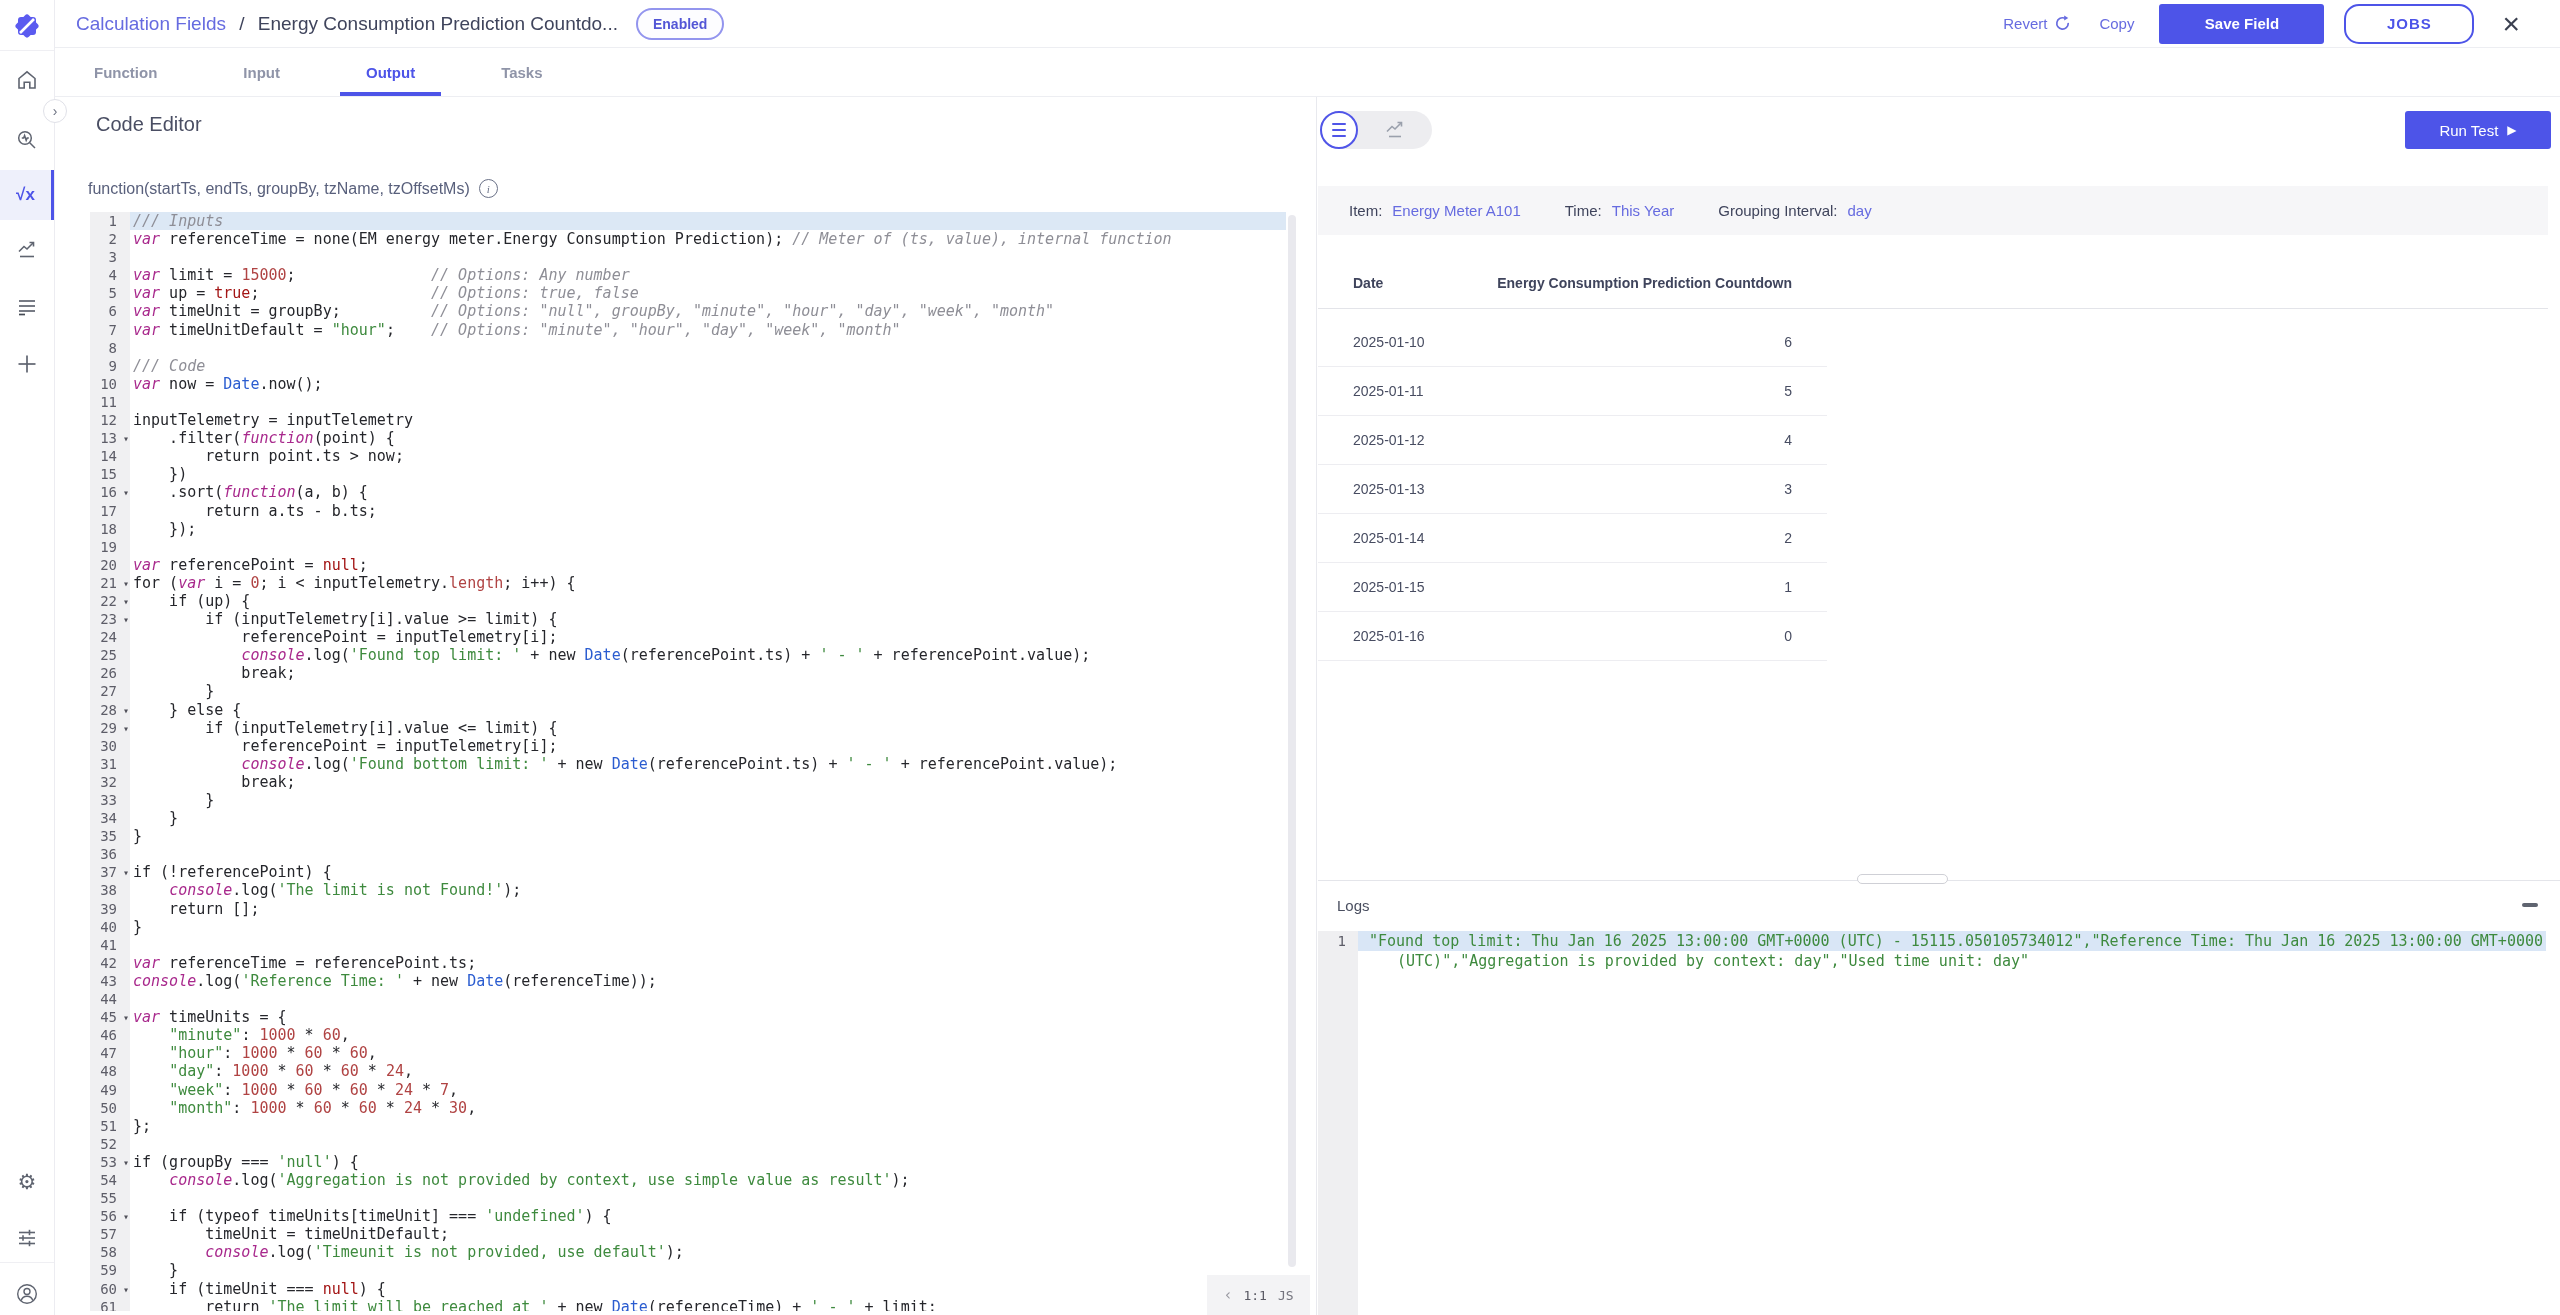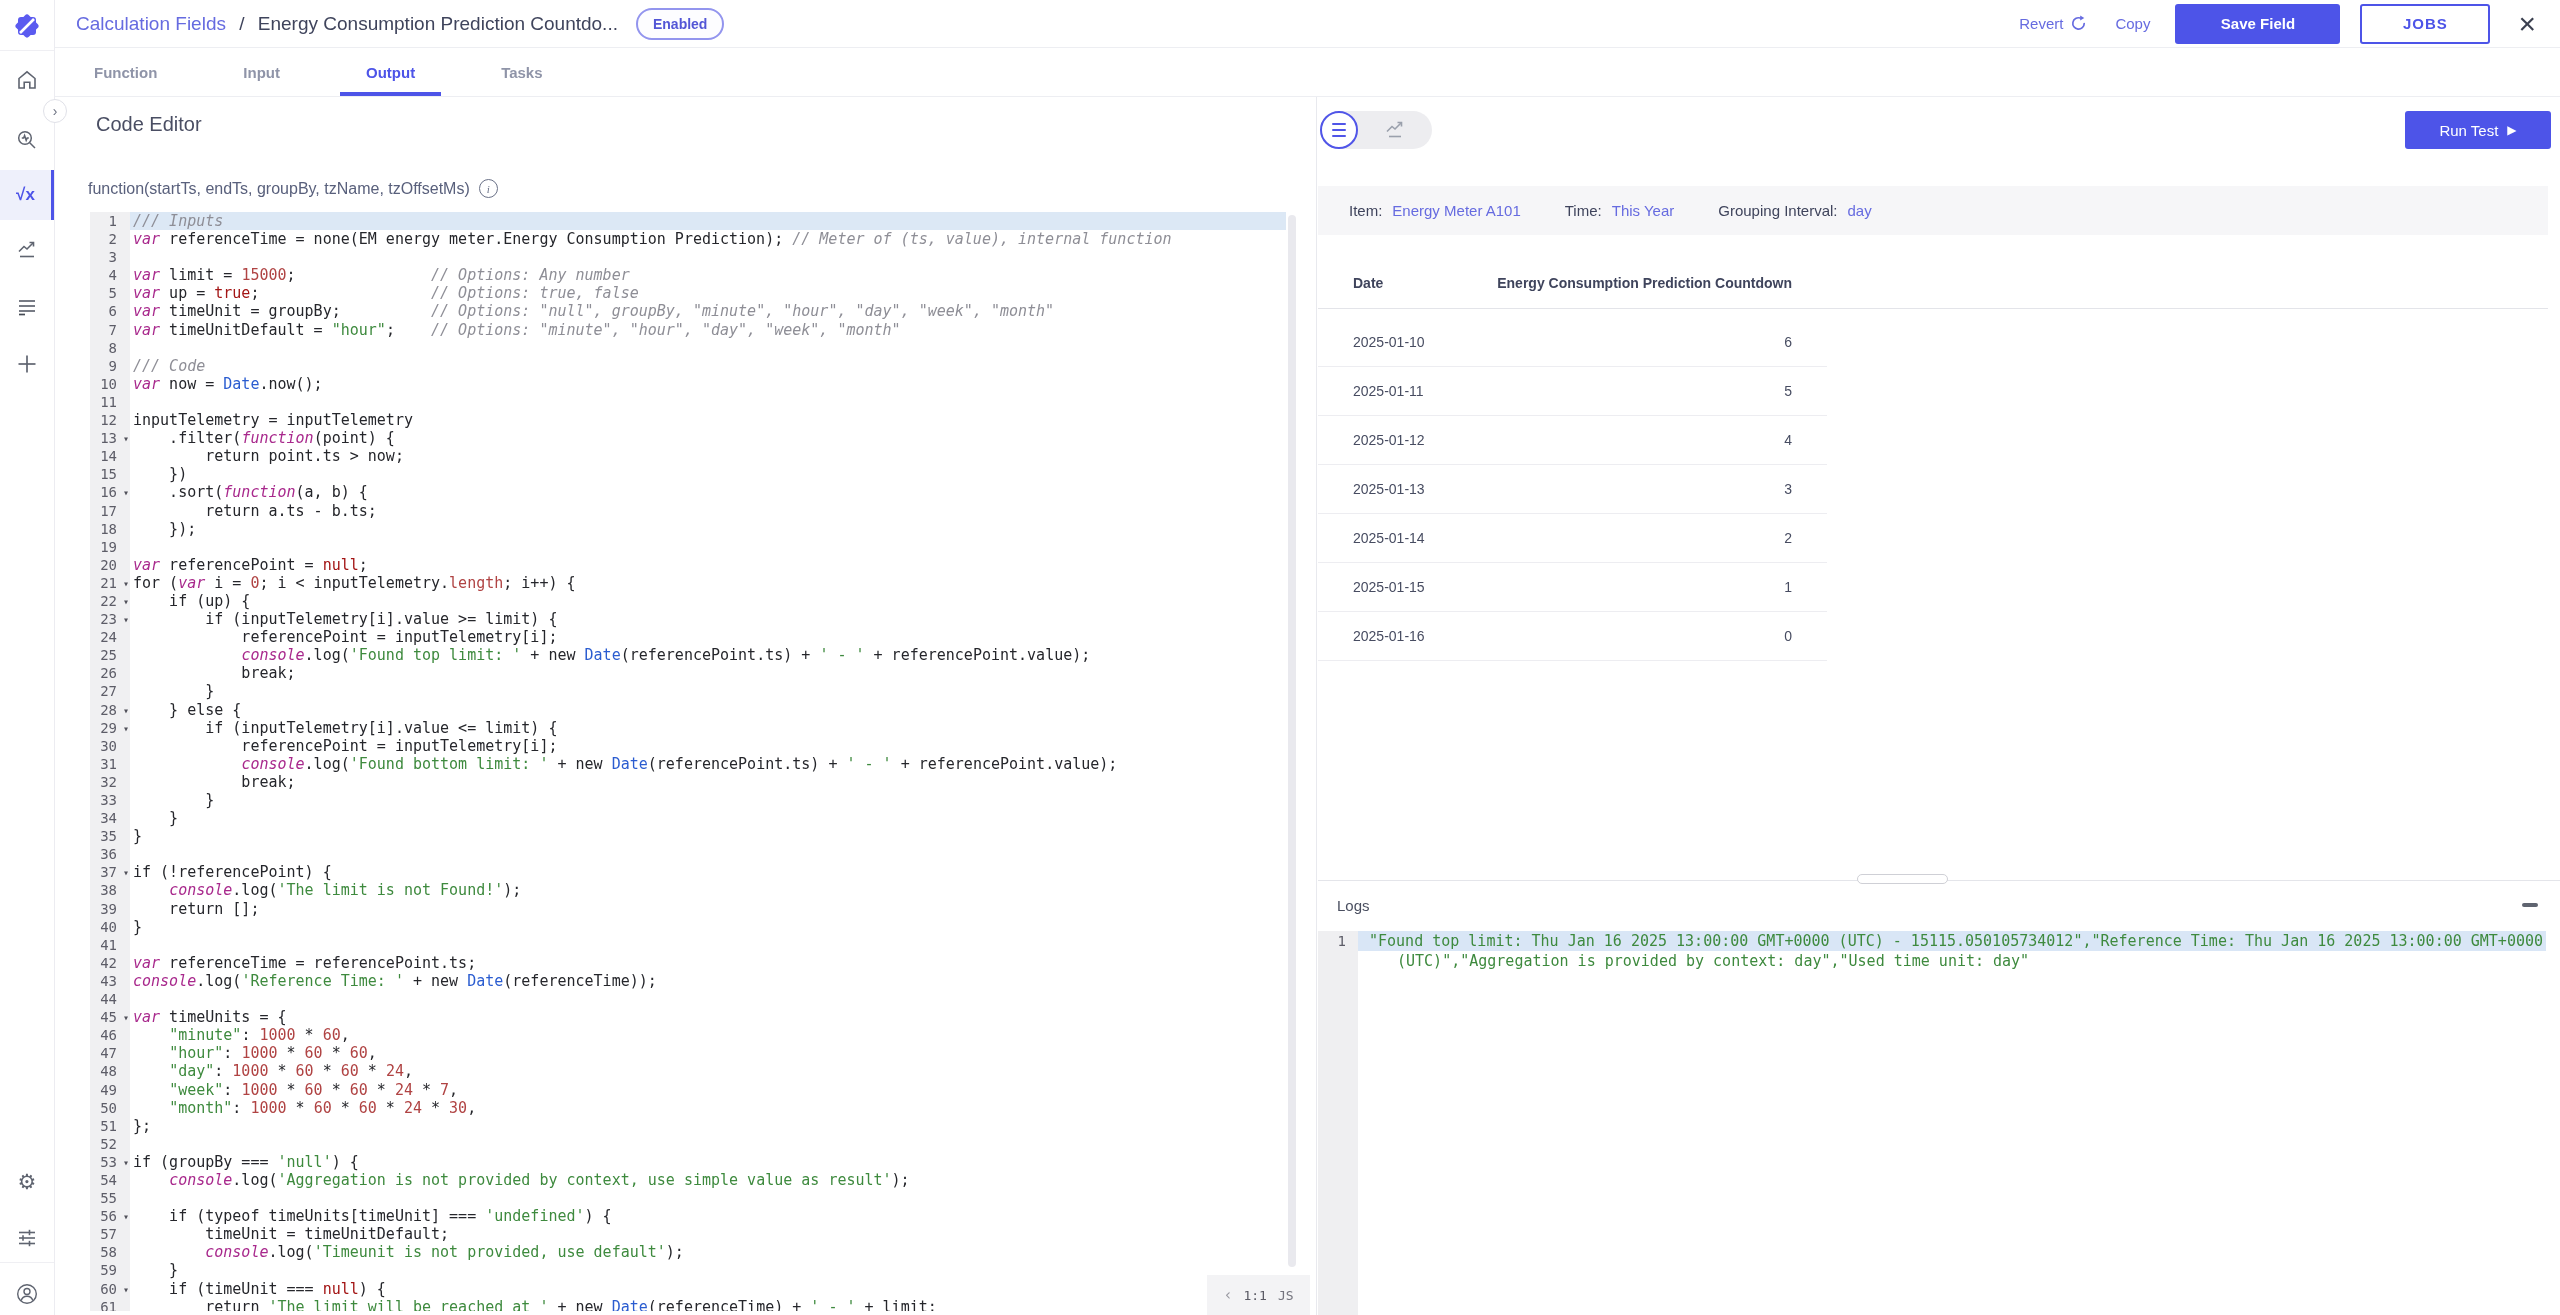--- a/index.html
+++ b/index.html
@@ -22,29 +22,29 @@
 
   
   .topbar{position:absolute;left:54px;top:0;width:2506px;height:48px;border-bottom:1px solid #edeef2;
           display:flex;align-items:center;box-sizing:border-box;background:#fff;}
   .crumb{margin-left:22px;font-size:19px;white-space:nowrap;}
   .crumb .lnk{color:#666be0;}
   .crumb .sep{color:#3f445c;margin:0 8px;}
   .crumb .ttl{color:#3f445c;}
   .badge{margin-left:18px;height:28px;line-height:28px;padding:0 15px;border:2px solid #9395ee;
          border-radius:17px;background:#fdfdff;color:#5356d6;font-size:14px;font-weight:bold;}
-  .top-actions{margin-left:auto;display:flex;align-items:center;margin-right:24px;}
+  .top-actions{margin-left:auto;display:flex;align-items:center;margin-right:40px;}
   .txt-btn{color:#666be0;font-size:15px;display:flex;align-items:center;gap:7px;}
   .btn-primary{width:165px;height:40px;background:#4d54e8;color:#fff;border-radius:3px;
                font-size:15px;font-weight:bold;display:flex;align-items:center;justify-content:center;}
   .btn-outline{width:130px;height:40px;border:2px solid #4d54e8;color:#4d54e8;border-radius:3px;
                box-sizing:border-box;font-size:15px;font-weight:bold;letter-spacing:1px;
                display:flex;align-items:center;justify-content:center;}
   .close-x{font-size:30px;color:#3b4050;line-height:30px;margin-left:28px;}
-  .gap28{margin-left:28px;} .gap25{margin-left:25px;} .gap20{margin-left:20px;}
+  .gap28{margin-left:28px;} .gap25{margin-left:25px;} .gap20{margin-left:20px;border-radius:15px;}
 
   
   .tabbar{position:absolute;left:54px;top:48px;width:2506px;height:49px;border-bottom:1px solid #edeef2;
           display:flex;align-items:flex-end;padding-left:14px;box-sizing:border-box;background:#fff;}
   .tab{font-size:15px;font-weight:bold;color:#8f94a8;padding:0 26px 15px;margin-right:34px;}
   .tab.active{color:#4d54e8;border-bottom:4px solid #4d54e8;padding-bottom:11px;}
 
   
   .code-panel{position:absolute;left:54px;top:97px;width:1263px;bottom:0;background:#fff;
               border-right:1px solid #e8e9ee;box-sizing:border-box;}

